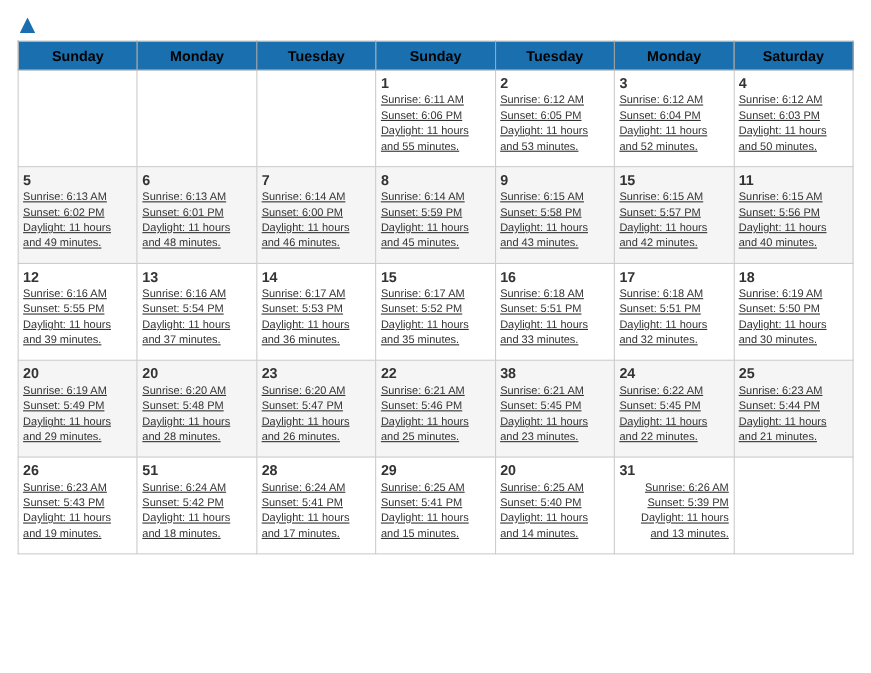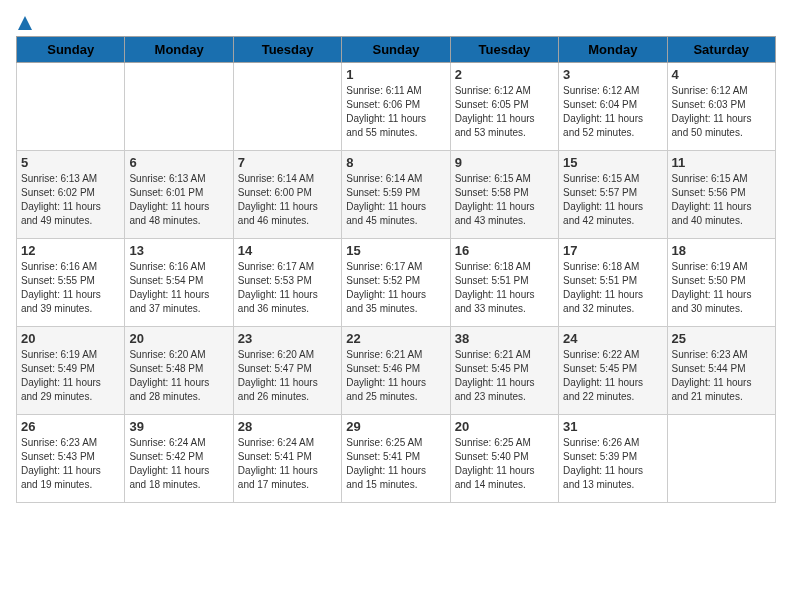--- a/index.html
+++ b/index.html
@@ -65,20 +65,21 @@
     .day-number {
       font-size: 13px;
       font-weight: bold;
       display: block;
       margin-bottom: 2px;
     }
     .cell-info {
       font-size: 10px;
       line-height: 1.4;
       color: #333;
+      text-decoration: underline;
     }
     .empty-cell {
       background: #fff !important;
     }
   </style>
 </head>
 <body>
 
 <div class="header-area">
   <div class="logo">
@@ -299,21 +300,21 @@
       </tr>
       <tr>
         <td>
           <span class="day-number">26</span>
           <div class="cell-info" style="white-space: pre-line;">Sunrise: 6:23 AM
 Sunset: 5:43 PM
 Daylight: 11 hours
 and 19 minutes.</div>
         </td>
         <td>
-          <span class="day-number">39</span>
+          <span class="day-number">51</span>
           <div class="cell-info" style="white-space: pre-line;">Sunrise: 6:24 AM
 Sunset: 5:42 PM
 Daylight: 11 hours
 and 18 minutes.</div>
         </td>
         <td>
           <span class="day-number">28</span>
           <div class="cell-info" style="white-space: pre-line;">Sunrise: 6:24 AM
 Sunset: 5:41 PM
 Daylight: 11 hours
@@ -328,21 +329,21 @@
         </td>
         <td>
           <span class="day-number">20</span>
           <div class="cell-info" style="white-space: pre-line;">Sunrise: 6:25 AM
 Sunset: 5:40 PM
 Daylight: 11 hours
 and 14 minutes.</div>
         </td>
         <td>
           <span class="day-number">31</span>
-          <div class="cell-info" style="white-space: pre-line;">Sunrise: 6:26 AM
+          <div class="cell-info" style="white-space: pre-line; text-align: right;">Sunrise: 6:26 AM
 Sunset: 5:39 PM
 Daylight: 11 hours
 and 13 minutes.</div>
         </td>
         <td class="empty-cell"></td>
       </tr>
     </tbody>
 </table>
 
 </body></html>

